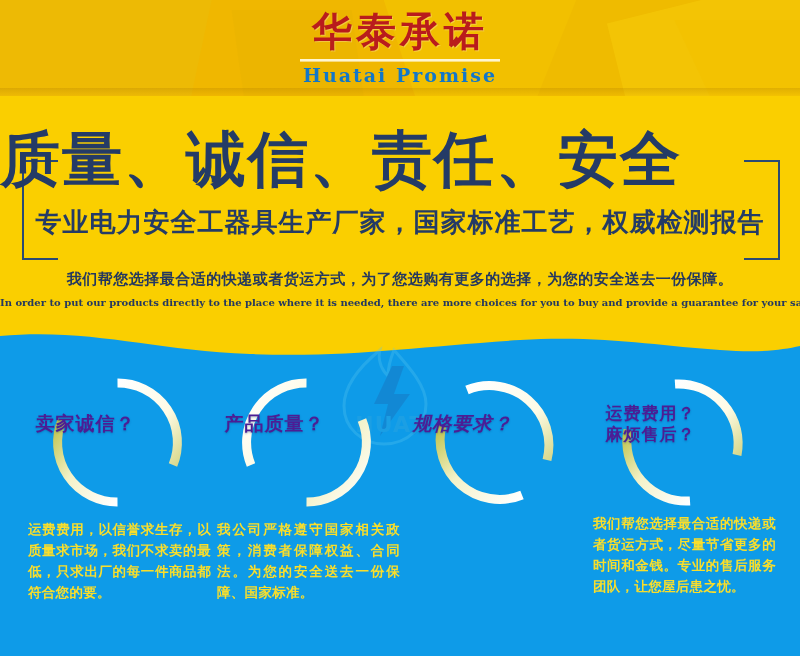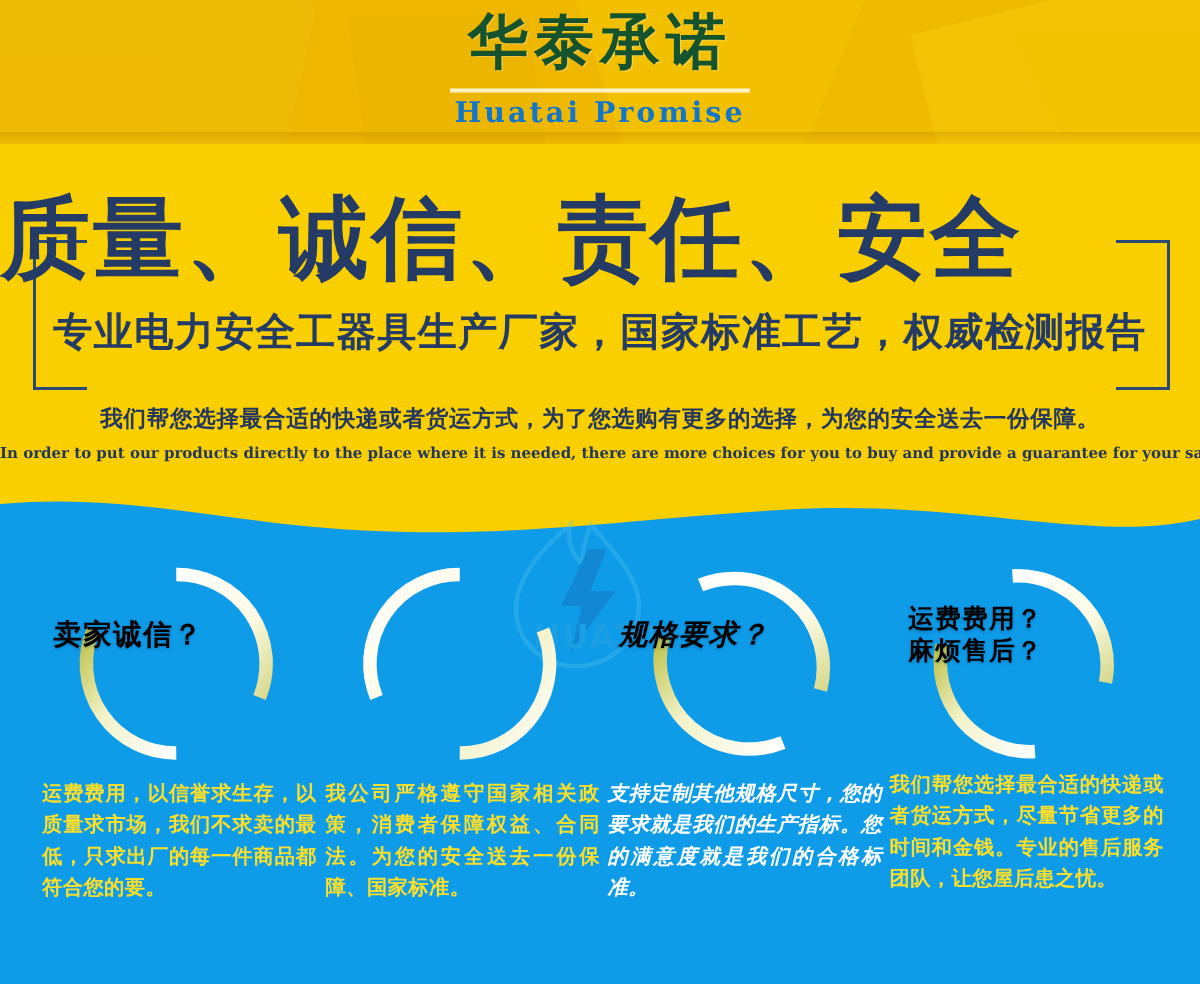--- a/index.html
+++ b/index.html
@@ -27,23 +27,23 @@
   .header-shadow{
     position:absolute;left:0;bottom:0;width:800px;height:8px;
     background:linear-gradient(to bottom,rgba(150,100,0,.20),rgba(150,100,0,0));
   }
 
   .brand{
     position:absolute;left:0;top:6px;width:800px;text-align:center;
     color:#0E74C8;
   }
   .brand-cn{
-    font-family:Liberation Mono, monospace;
+    font-family:Liberation Serif, serif;
     font-size:40px;font-weight:700;letter-spacing:4px;line-height:52px;
-    color:#14532d;
+    color:#b91c1c;
     text-shadow:1px 1px 0 rgba(255,255,255,.25);
   }
   .brand-rule{
     width:200px;height:2px;background:#FFF6D0;margin:1px auto 3px auto;
     box-shadow:0 1px 0 rgba(255,255,255,.5);
   }
   .brand-en{
     font-family:"DejaVu Serif","Liberation Serif",serif;
     font-size:19px;font-weight:700;letter-spacing:2px;color:#1277C9;
   }
@@ -115,21 +115,21 @@
   .col.c1{left:207px;}
   .col.c2{left:395px;font-style:italic;}
   .col.c3{left:583px;}
 
   .ring-wrap{position:absolute;left:32px;top:19px;width:135px;height:135px;}
   .ring-title{
     position:absolute;left:0;top:0;width:135px;height:135px;
     display:flex;align-items:center;justify-content:center;
     flex-direction:column;
     font-family:"DejaVu Serif","Liberation Serif",serif;
-    font-size:19px;font-weight:700;color:#000000;
+    font-size:19px;font-weight:700;color:#4c1d95;
     letter-spacing:1px;line-height:23px;text-align:center;
     text-shadow:0 1px 2px rgba(0,60,110,.35);
   }
   .ring-title.two{font-size:17px;line-height:21px;}
 
   .body-text{
     position:absolute;left:10px;top:163px;width:183px;
     font-family:"DejaVu Serif","Liberation Serif",serif;
     font-size:13.5px;font-weight:700;line-height:21px;
     letter-spacing:.3px;text-align:justify;text-justify:inter-ideograph;
@@ -220,20 +220,21 @@
             <linearGradient id="g1b" x1="1" y1="1" x2="0" y2="0">
               <stop offset="0%" stop-color="#FFFFFF"></stop>
                 <stop offset="55%" stop-color="#F3F2C9"></stop>
               <stop offset="100%" stop-color="#BFC24A"></stop>
             </linearGradient>
           </defs>
           <path d="M67.5,8 A59.5,59.5 0 0,0 12,90" fill="none" stroke="url(#g1a)" stroke-width="9" stroke-linecap="butt"></path>
           <path d="M67.5,127 A59.5,59.5 0 0,0 123,45" fill="none" stroke="url(#g1b)" stroke-width="9" stroke-linecap="butt"></path>
         </svg>
       </div>
+      <div class="ring-title">产品质量？</div>
       <div class="body-text yellowtxt">我公司严格遵守国家相关政策，消费者保障权益、合同法。为您的安全送去一份保障、国家标准。</div>
     </div>
 
     <div class="col c2">
       <div class="ring-wrap">
         <svg viewBox="0 0 135 135" width="135" height="135">
           <defs>
             <linearGradient id="g2a" x1="0" y1="0" x2="1" y2="1">
               <stop offset="0%" stop-color="#FFFFFF"></stop>
                 <stop offset="60%" stop-color="#FDFBE6"></stop>
@@ -243,21 +244,20 @@
               <stop offset="0%" stop-color="#FFFFFF"></stop>
                 <stop offset="55%" stop-color="#F3F2C9"></stop>
               <stop offset="100%" stop-color="#BFC24A"></stop>
             </linearGradient>
           </defs>
           <path d="M40,15 A59.5,59.5 0 0,1 120,85" fill="none" stroke="url(#g2a)" stroke-width="9" stroke-linecap="butt"></path>
           <path d="M95,120 A59.5,59.5 0 0,1 15,50" fill="none" stroke="url(#g2b)" stroke-width="9" stroke-linecap="butt"></path>
         </svg>
       </div>
       <div class="ring-title">规格要求？</div>
-      <div class="body-text whitetxt">支持定制其他规格尺寸，您的要求就是我们的生产指标。您的满意度就是我们的合格标准。</div>
     </div>
 
     <div class="col c3">
       <div class="ring-wrap">
         <svg viewBox="0 0 135 135" width="135" height="135">
           <defs>
             <linearGradient id="g3a" x1="0" y1="0" x2="1" y2="1">
               <stop offset="0%" stop-color="#FFFFFF"></stop>
                 <stop offset="60%" stop-color="#FDFBE6"></stop>
               <stop offset="100%" stop-color="#D8D98E"></stop>

